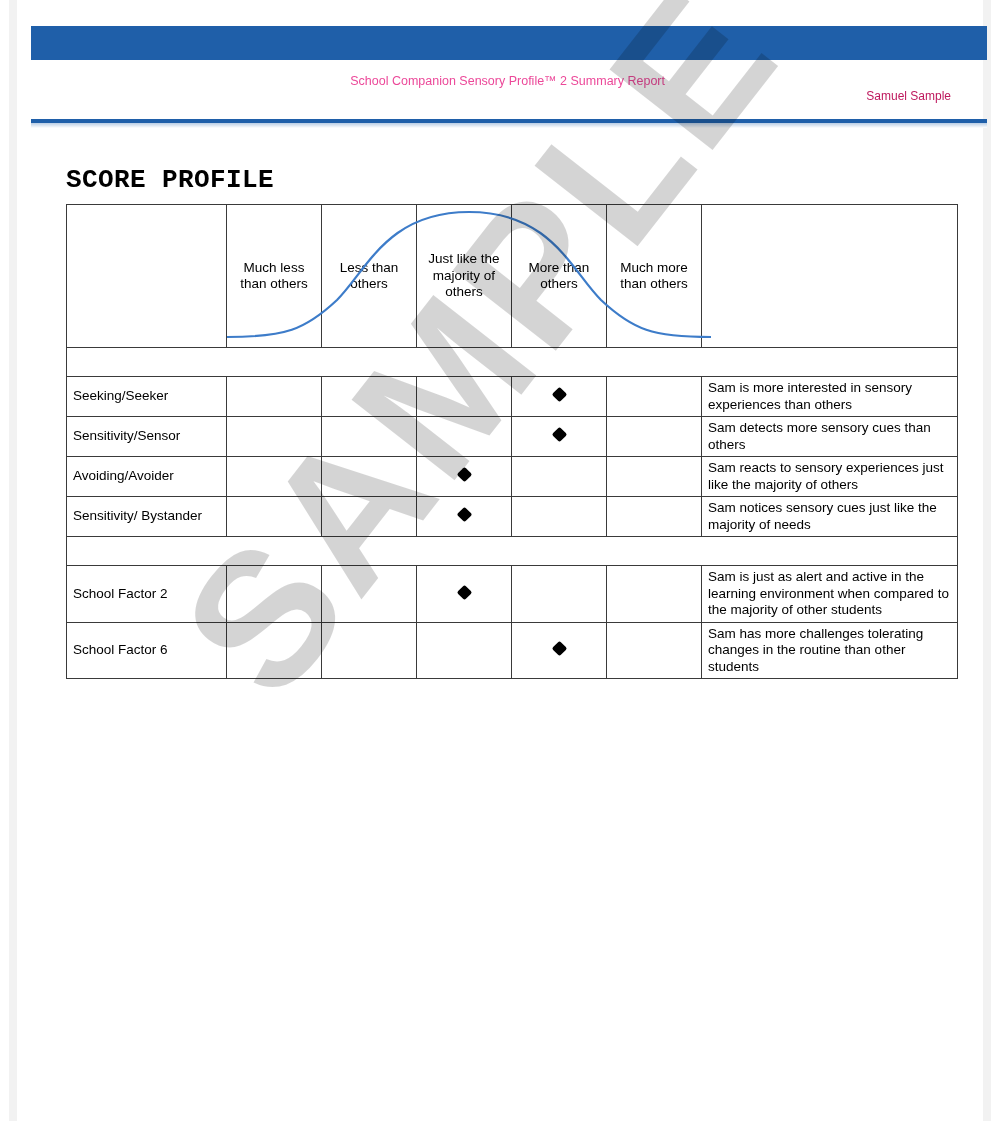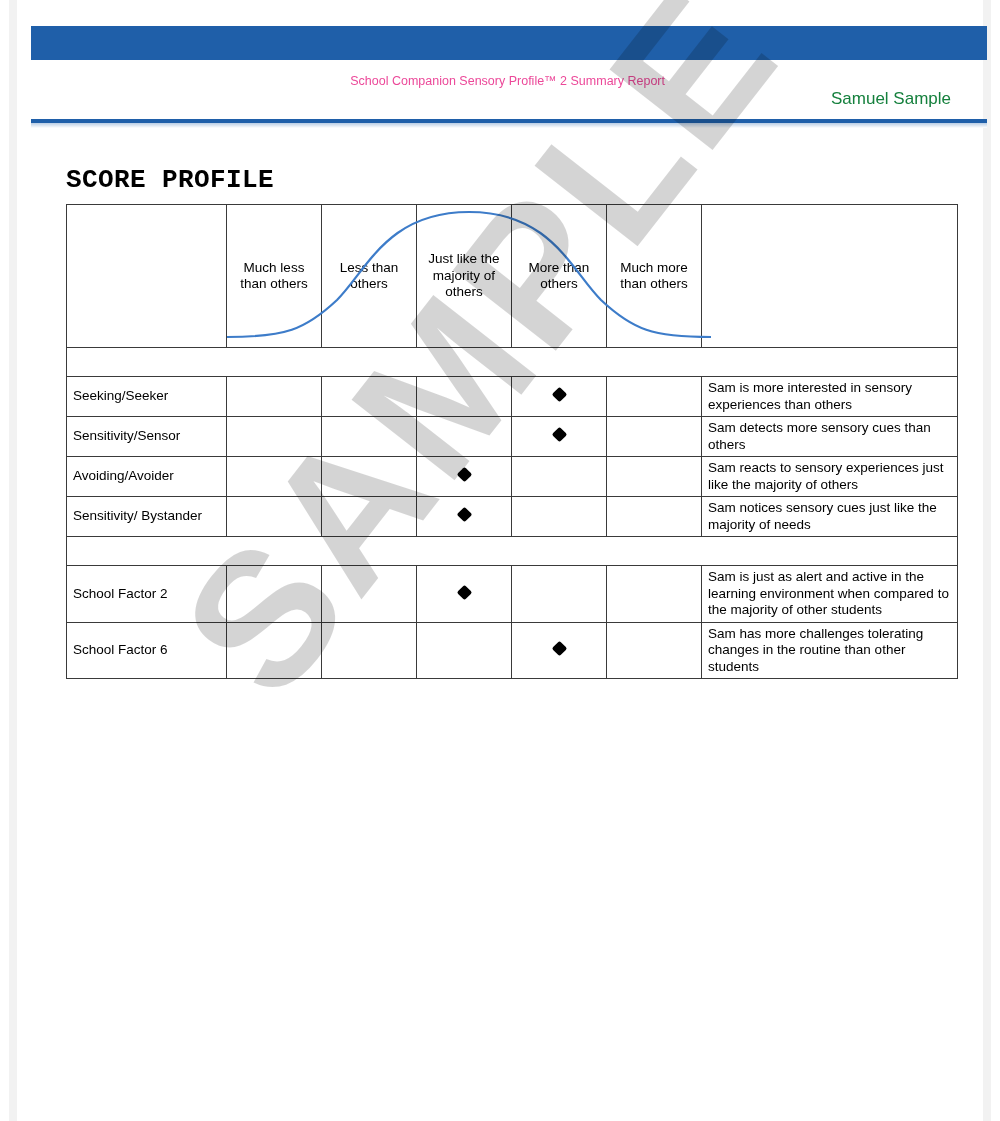--- a/index.html
+++ b/index.html
@@ -52,22 +52,22 @@
     font-size: 12.5px;
     line-height: 15px;
     color: #ec4899;
     text-align: right;
   }
   .header-meta .line2 { }
   .header-name {
     position: absolute;
     right: 40px;
     top: 89px;
-    font-size: 17px;
-    color: #15803d;
+    font-size: 12px;
+    color: #be185d;
     text-align: right;
   }
   .header-rule {
     position: absolute;
     left: 22px;
     top: 119px;
     width: 956px;
     height: 4px;
     background: #1f5fa9;
   }

